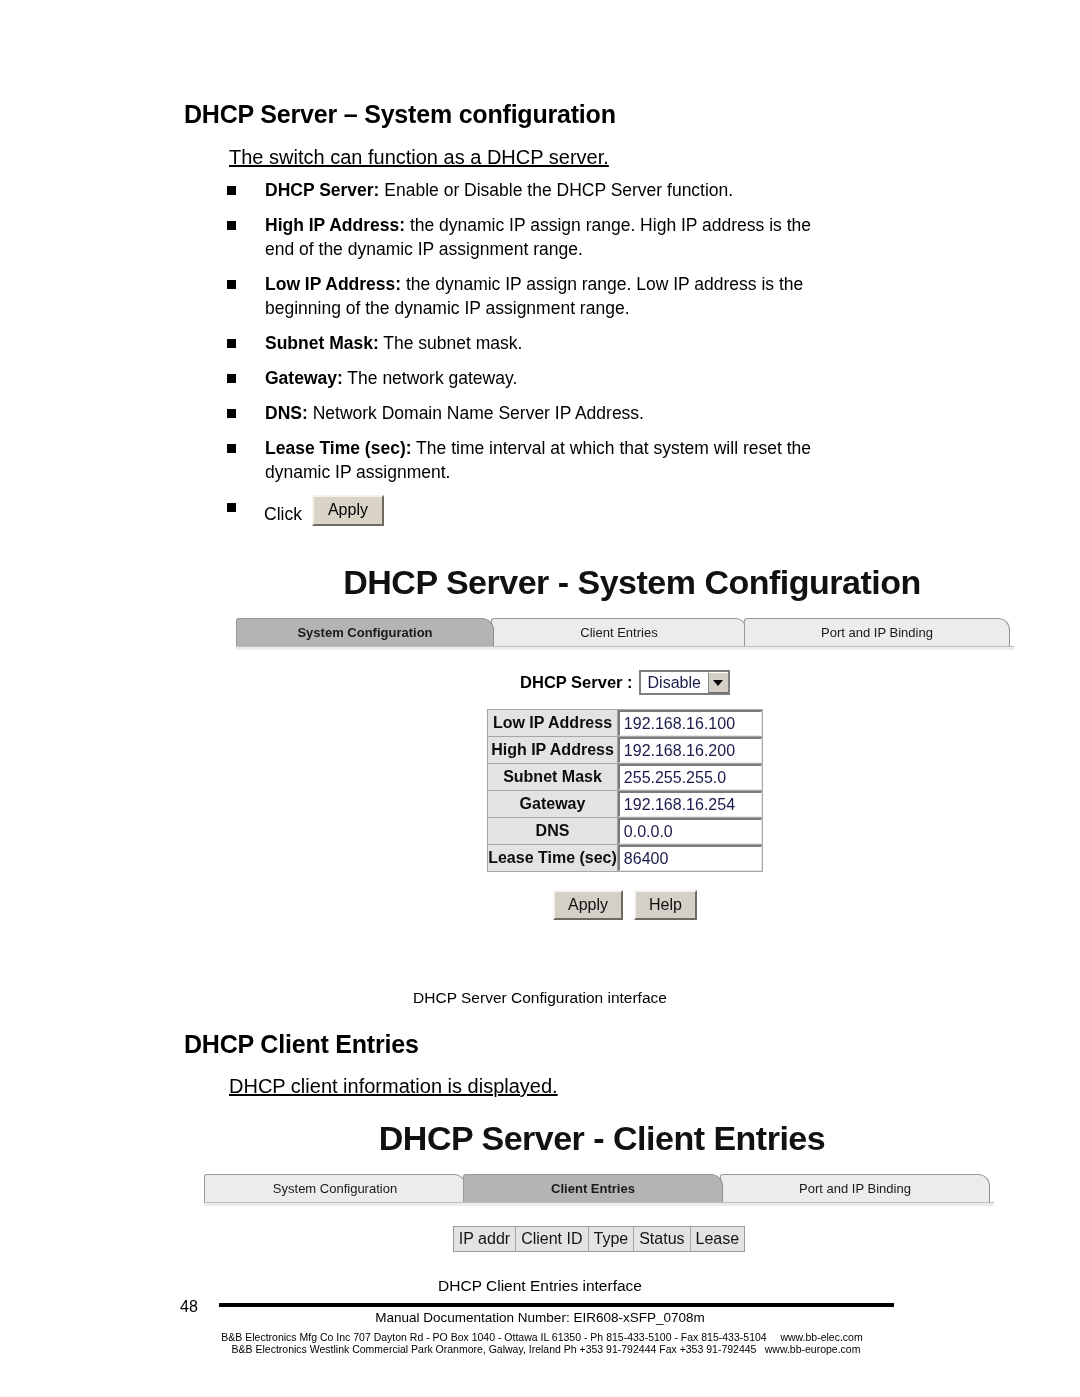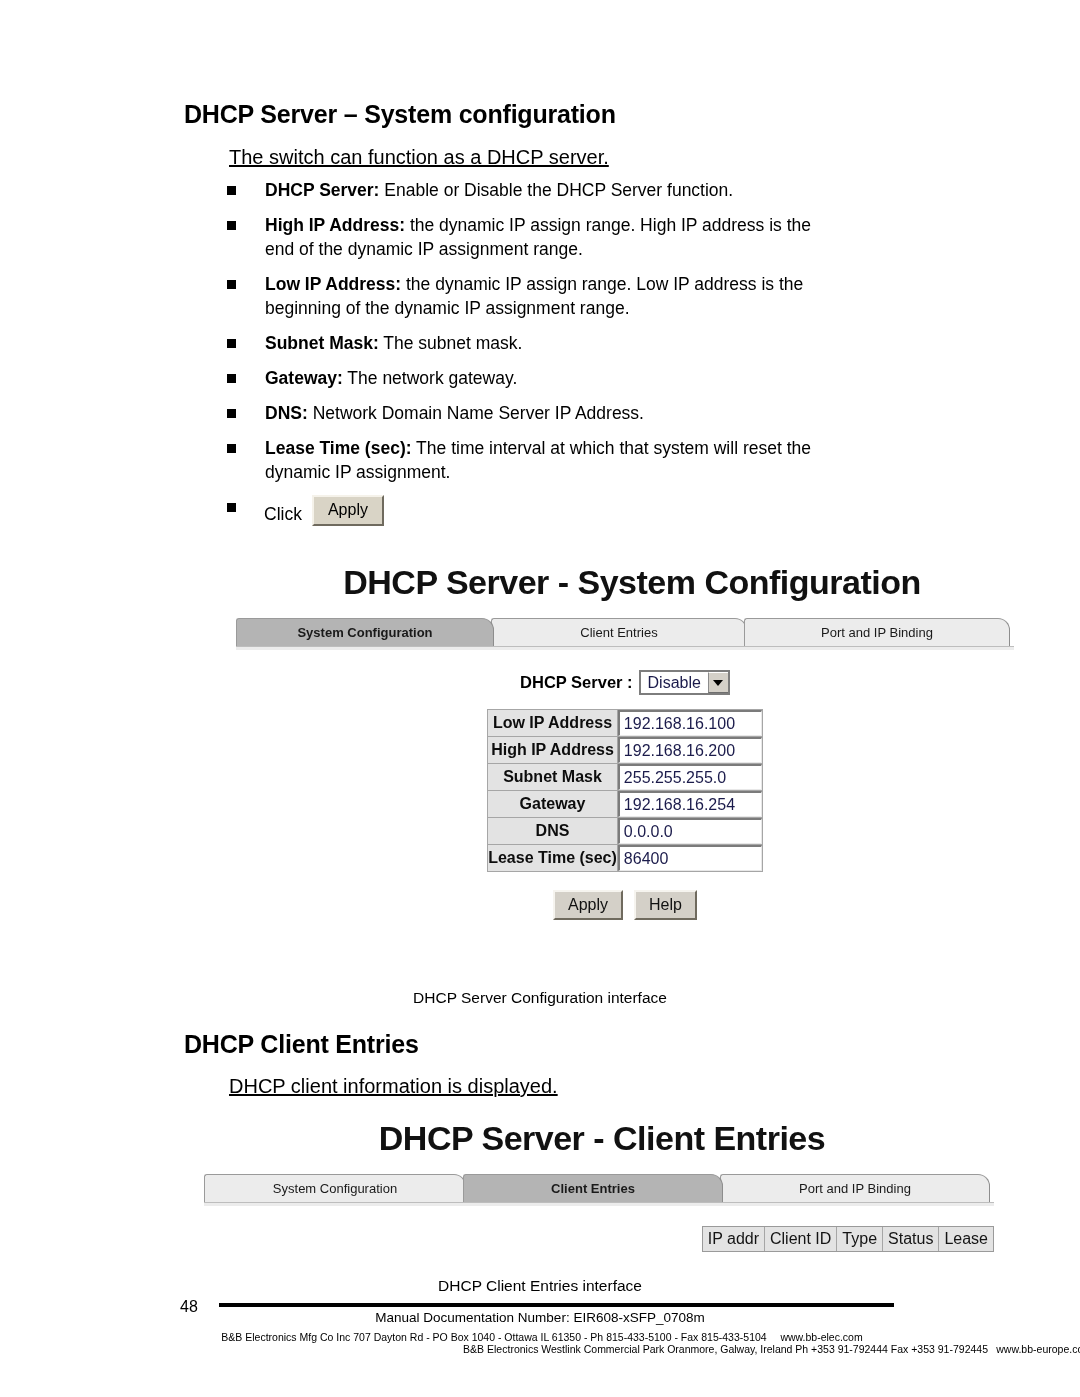--- a/index.html
+++ b/index.html
@@ -206,21 +206,21 @@
     border-left:2px solid #f6f4ef;
     border-right:2px solid #6f6a5e;
     border-bottom:2px solid #6f6a5e;
     padding:2px 13px 3px 13px;
     font-size:16px;
     line-height:21px;
     color:#111;
   }
 
   
-  .cols-wrap { display:flex; justify-content:flex-end; margin-top:20px; }
+  .cols-wrap { display:flex; justify-content:center; margin-top:20px; }
   .cols {
     display:flex;
     border:1px solid #9a9a9a;
   }
   .col-h {
     background:#e3e3e3;
     border-right:1px solid #a6a6a6;
     padding:1px 5px 2px 5px;
     font-size:16px;
     line-height:21px;
@@ -262,21 +262,21 @@
   .foot-addr {
     position:absolute;
     left:0;
     width:988px;
     text-align:center;
     font-size:10.5px;
     line-height:13px;
     white-space:nowrap;
   }
   #foot-us { top:1331px; }
-  #foot-eu { top:1343px;text-align:right; }
+  #foot-eu { top:1343px; }
   
   .ovl { position:relative; }
   .ovl .under { }
   .ovl .over {
     position:absolute;
     left:0; top:0;
     white-space:nowrap;
   }
 </style>
 </head>

